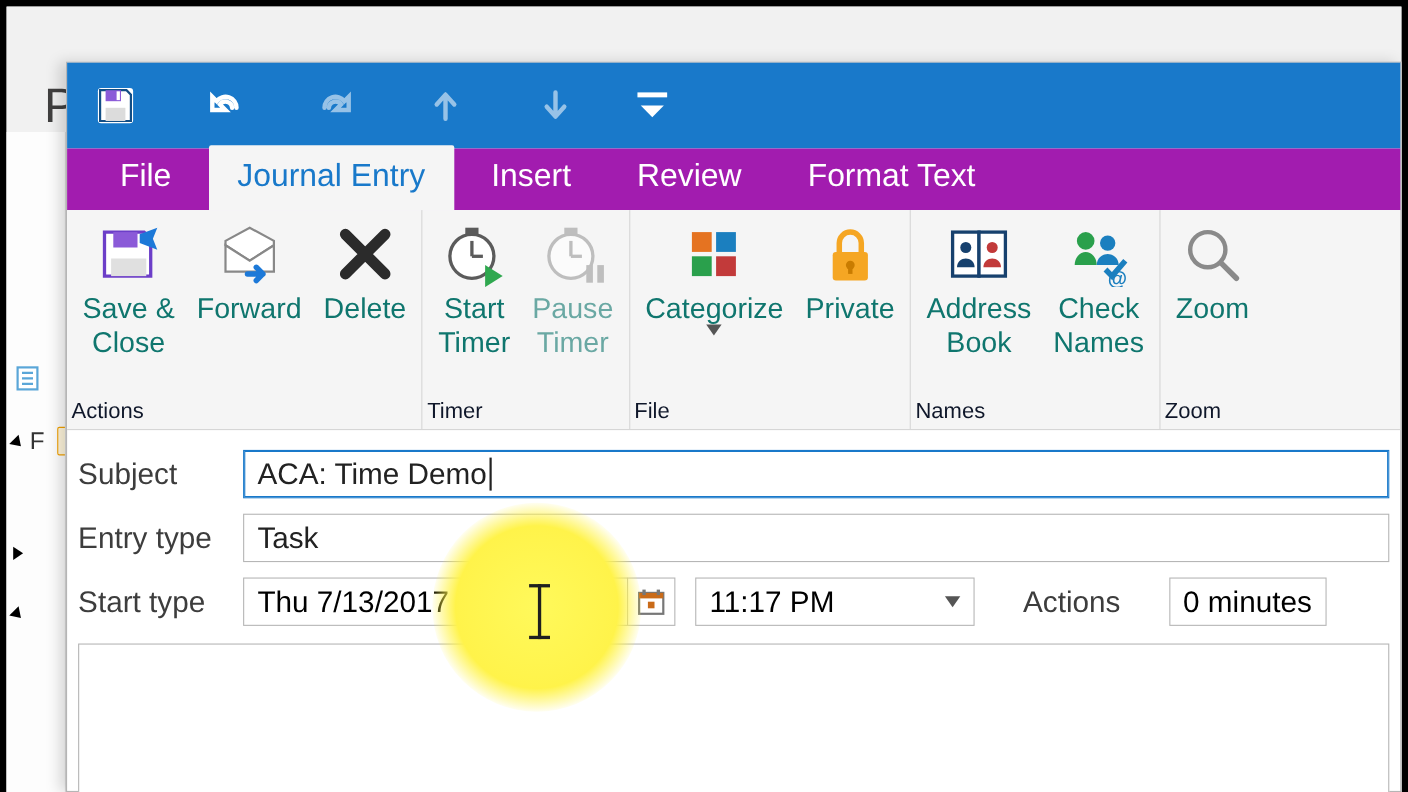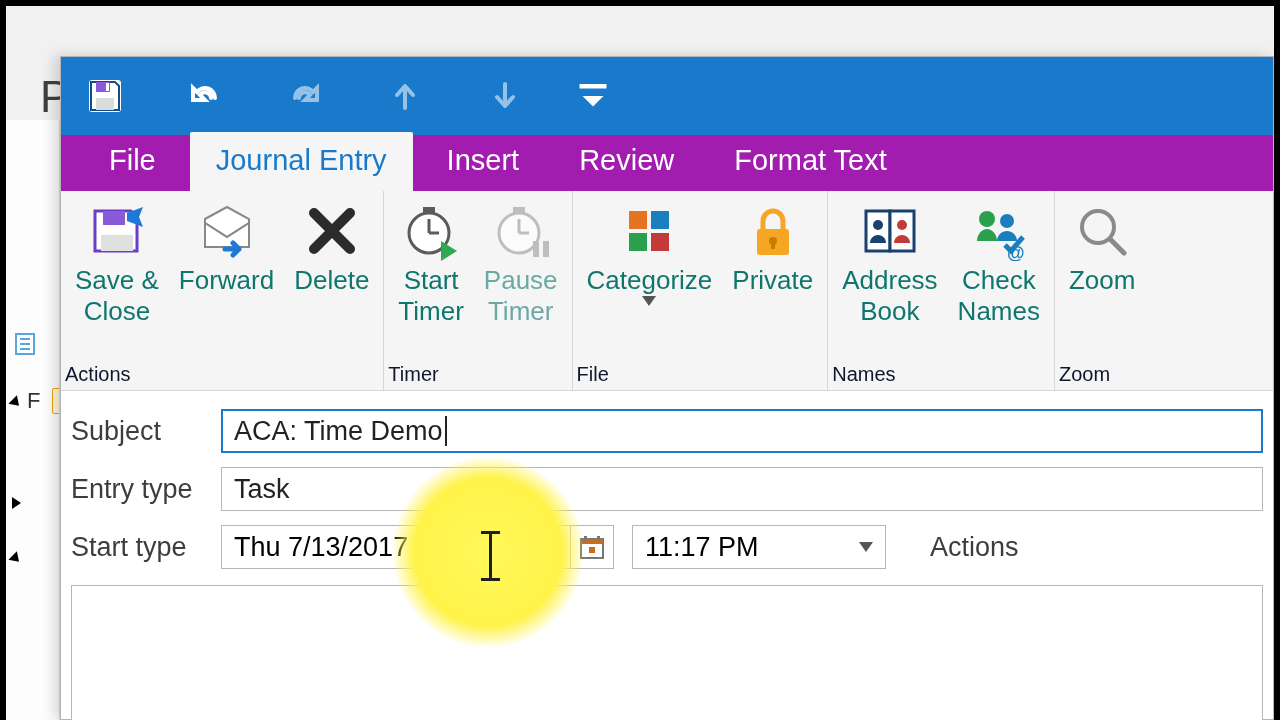--- a/index.html
+++ b/index.html
@@ -430,20 +430,23 @@
                   <rect x="19" y="3" width="3" height="5" fill="#777"></rect>
                   <rect x="11" y="14" width="6" height="6" fill="#c96b19"></rect>
                 </svg>
             </div>
           </div>
           <div class="timebox">
             <span>11:17 PM</span>
             <span class="chev"></span>
           </div>
           <div class="durlabel">Actions</div>
+          <div class="durbox">
+              <span>0 minutes</span>
+            </div>
         </div>
       </div>
 
       <div class="notes"></div>
 
       <div class="hl-circle" style="left:332px; top:66px;"></div>
       <div class="ibeam" style="left:428px; top:140px;"></div>
     </div>
 
   </div>

